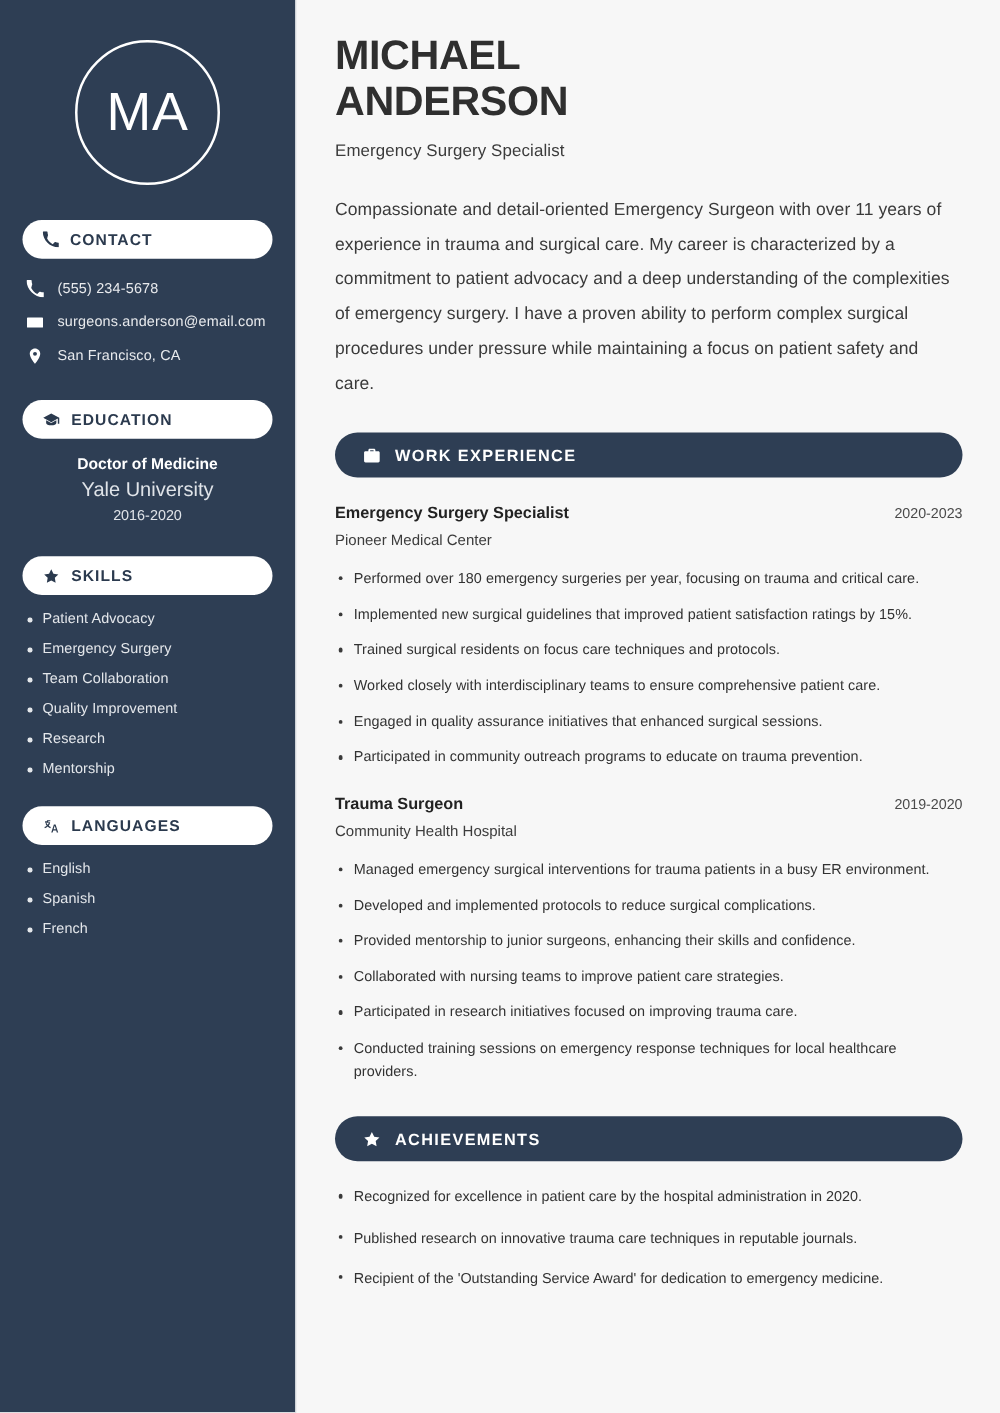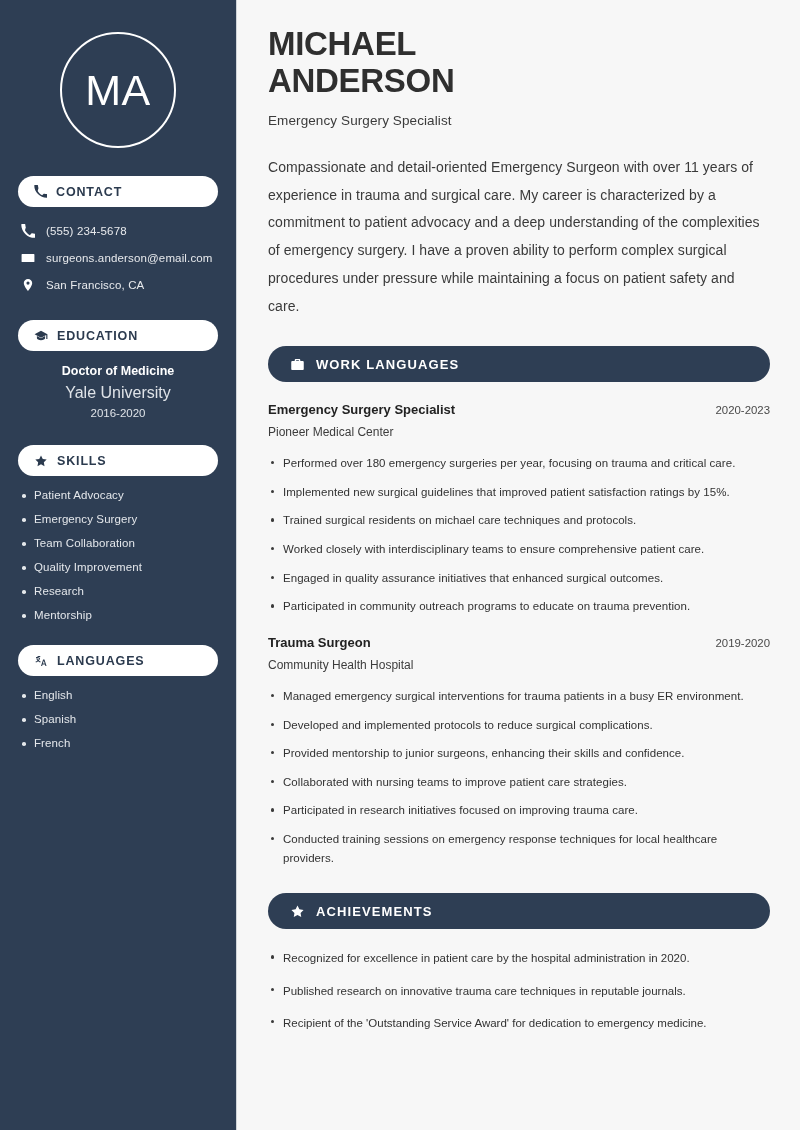--- a/index.html
+++ b/index.html
@@ -348,35 +348,35 @@
     <div class="job-title">Emergency Surgery Specialist</div>
 
     <p class="summary">Compassionate and detail-oriented Emergency Surgeon with over 11 years of experience in trauma and surgical care. My career is characterized by a commitment to patient advocacy and a deep understanding of the complexities of emergency surgery. I have a proven ability to perform complex surgical procedures under pressure while maintaining a focus on patient safety and care.</p>
 
     <div class="sec-header">
       <span>
         <svg width="15" height="15" viewBox="0 0 24 24" fill="#ffffff">
           <path d="M9.3 3.2h5.4c1 0 1.8.8 1.8 1.8v1.5h3.7c1 0 1.8.8 1.8 1.8v10.7c0 1-.8 1.8-1.8 1.8H3.8c-1 0-1.8-.8-1.8-1.8V8.3c0-1 .8-1.8 1.8-1.8h3.7V5c0-1 .8-1.8 1.8-1.8zm.5 3.3h4.4V5.2H9.8v1.3z"></path>
         </svg>
       </span>
-      <span class="sec-header-label">WORK LANGUAGES</span>
+      <span class="sec-header-label">WORK EXPERIENCE</span>
     </div>
 
     <div class="job">
       <div class="job-row">
         <div class="job-role">Emergency Surgery Specialist</div>
         <div class="job-dates">2020-2023</div>
       </div>
       <div class="job-company">Pioneer Medical Center</div>
       <ul class="duties">
         <li>Performed over 180 emergency surgeries per year, focusing on trauma and critical care.</li>
         <li>Implemented new surgical guidelines that improved patient satisfaction ratings by 15%.</li>
-        <li>Trained surgical residents on michael care techniques and protocols.</li>
+        <li>Trained surgical residents on focus care techniques and protocols.</li>
         <li>Worked closely with interdisciplinary teams to ensure comprehensive patient care.</li>
-        <li>Engaged in quality assurance initiatives that enhanced surgical outcomes.</li>
+        <li>Engaged in quality assurance initiatives that enhanced surgical sessions.</li>
         <li>Participated in community outreach programs to educate on trauma prevention.</li>
       </ul>
     </div>
 
     <div class="job">
       <div class="job-row">
         <div class="job-role">Trauma Surgeon</div>
         <div class="job-dates">2019-2020</div>
       </div>
       <div class="job-company">Community Health Hospital</div>

